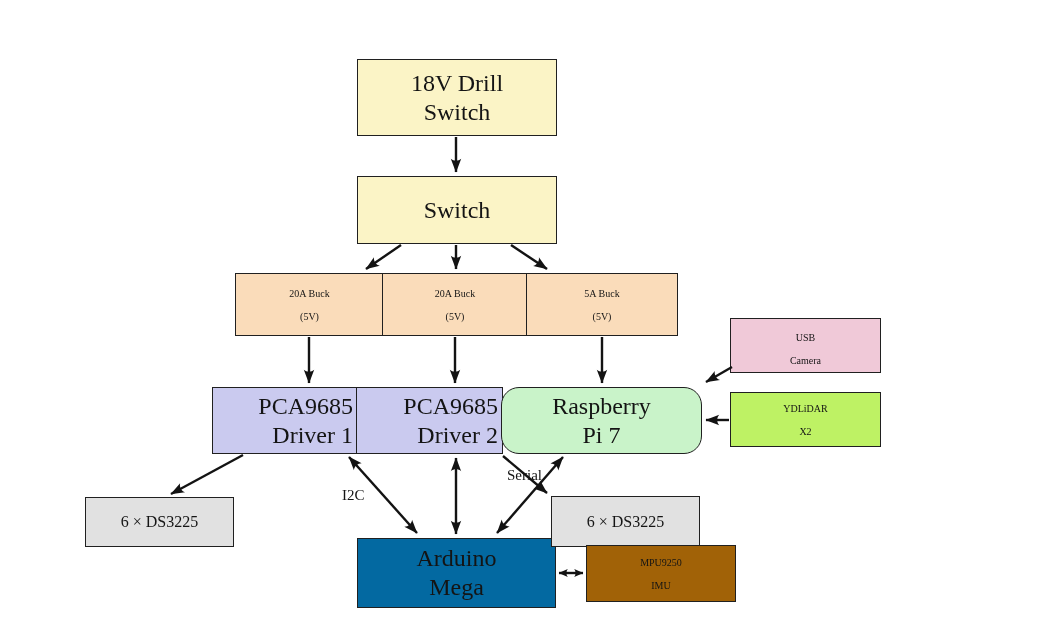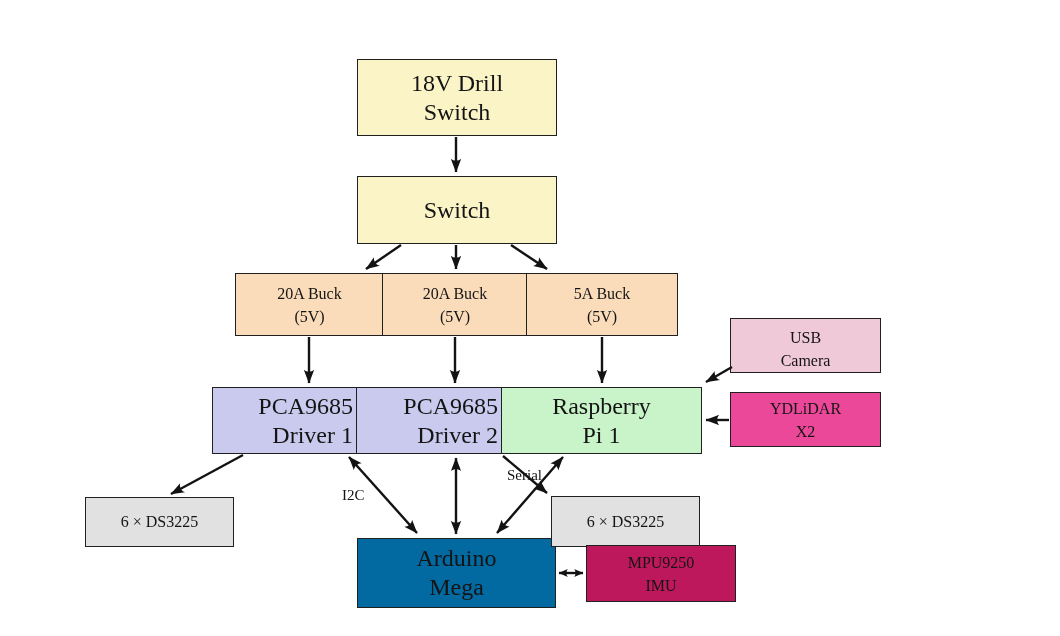--- a/index.html
+++ b/index.html
@@ -16,21 +16,21 @@
     box-sizing:border-box;
     border:1.6px solid #202020;
     display:flex;
     flex-direction:column;
     justify-content:center;
     align-items:center;
     text-align:center;
   }
   .node span{display:block;white-space:nowrap;}
   .big{font-size:24px;line-height:29px;}
-  .small{font-size:16px;line-height:23px;}
+  .small{font-size:10px;line-height:23px;}
   .servo{font-size:16px;line-height:20px;margin-left:44px;}
   .right-al{align-items:flex-end;text-align:right;padding-right:4px;}
 
   #battery {left:357px;top:59px;width:200px;height:77px;}
   #switchbox{left:357px;top:176px;width:200px;height:68px;}
   #buck1   {left:235px;top:273px;width:149px;height:63px;}
   #buck2   {left:382px;top:273px;width:146px;height:63px;}
   #buck3   {left:526px;top:273px;width:152px;height:63px;}
   #driver1 {left:212px;top:387px;width:146px;height:67px;}
   #driver2 {left:356px;top:387px;width:147px;height:67px;}
@@ -83,48 +83,48 @@
   </div>
 
   <div class="node big right-al" id="driver1" style="background-color: rgb(202, 202, 239);">
     <span>PCA9685</span>
     <span>Driver 1</span>
   </div>
   <div class="node big right-al" id="driver2" style="background-color: rgb(202, 202, 239);">
     <span>PCA9685</span>
     <span>Driver 2</span>
   </div>
-  <div class="node big" id="pi" style="background-color: rgb(201, 243, 201);">
+  <div class="node big" id="pi" style="background-color: rgb(201, 243, 201); border-radius: 18px;">
     <span>Raspberry</span>
-    <span>Pi 1</span>
+    <span>Pi 7</span>
   </div>
 
   <div class="node small" id="usb" style="background-color: rgb(240, 201, 216); justify-content: flex-end;">
     <span>USB</span>
     <span>Camera</span>
   </div>
-  <div class="node small" id="ydlidar" style="background-color: #ec4899;">
+  <div class="node small" id="ydlidar" style="background-color: #bef264;">
     <span>YDLiDAR</span>
     <span>X2</span>
   </div>
 
   <div class="node servo" id="servoL" style="background-color: rgb(225, 225, 225);">
     <span>6 × DS3225</span>
   </div>
 
   <div class="node big" id="arduino" style="background-color: #0369a1;">
     <span>Arduino</span>
     <span>Mega</span>
   </div>
 
   <div class="node servo" id="servoR" style="background-color: rgb(225, 225, 225);">
     <span>6 × DS3225</span>
   </div>
 
-  <div class="node small" id="imu" style="background-color: #be185d;">
+  <div class="node small" id="imu" style="background-color: #a16207;">
     <span>MPU9250</span>
     <span>IMU</span>
   </div>
 
   <svg id="edges" viewBox="0 0 1060 636" xmlns="http://www.w3.org/2000/svg">
     <defs>
       <marker id="ah" viewBox="0 0 15 12" refX="14" refY="6" markerWidth="15" markerHeight="12" orient="auto-start-reverse" markerUnits="userSpaceOnUse">
         <path d="M0.8,0.8 C3.4,3.6 3.4,8.4 0.8,11.2 L14.6,6 Z" fill="#131313"></path>
       </marker>
       <marker id="ahs" viewBox="0 0 10 9" refX="9.3" refY="4.5" markerWidth="10" markerHeight="9" orient="auto-start-reverse" markerUnits="userSpaceOnUse">

